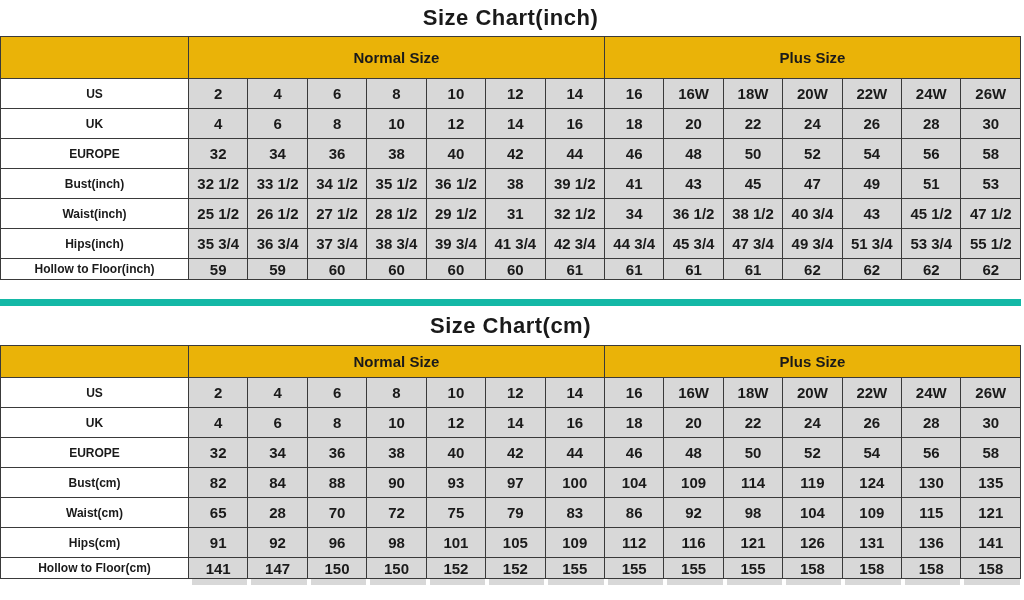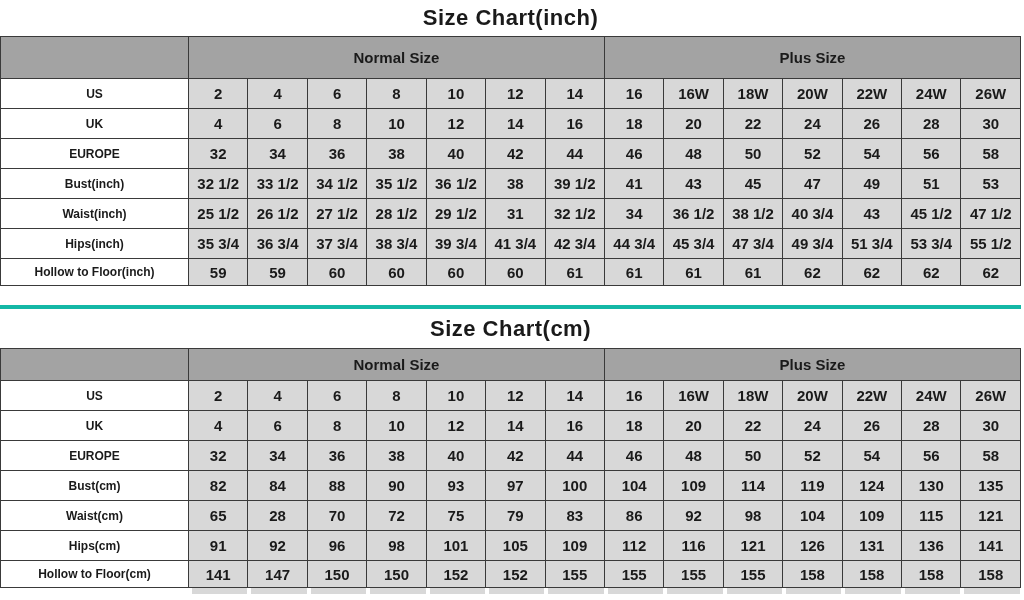--- a/index.html
+++ b/index.html
@@ -8,21 +8,21 @@
     width: 1024px;
     height: 600px;
     overflow: hidden;
     background: #ffffff;
     font-family: "Liberation Sans", sans-serif;
     color: #1a1a1a;
   }
   .page { width: 1024px; }
 
   .section { width: 1021px; }
-  .section.cm { border-top: 4px solid #14b8a6; margin-top: 19px; }
+  .section.cm { border-top: 7px solid #14b8a6; margin-top: 19px; }
 
   .title {
     margin: 0;
     height: 36px;
     line-height: 36px;
     text-align: center;
     font-size: 22px;
     font-weight: 800;
     letter-spacing: 0.5px;
   }
@@ -42,27 +42,27 @@
     font-size: 15px;
     font-weight: 700;
     padding: 0;
     overflow: hidden;
     white-space: nowrap;
   }
 
   thead tr.group-row { height: 42px; }
   .section.cm thead tr.group-row { height: 32px; }
   thead th {
-    background: #a3a3a3;
+    background: #eab308;
     font-size: 21px;
     font-weight: 700;
   }
 
   tbody tr { height: 30px; }
-  tbody tr:last-child { height: 27px; border-radius: 13px; }
+  tbody tr:last-child { height: 21px; border-radius: 13px; }
 
   tbody th.label-col {
     background: #ffffff;
     font-size: 12px;
   }
 
   tbody td {
     background: #d8d8d8;
     background-clip: content-box;
     padding: 2px;

